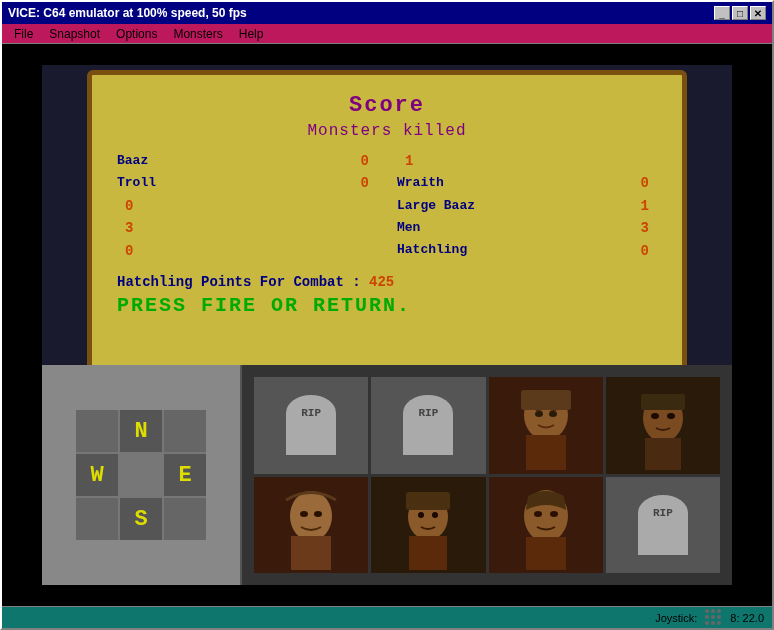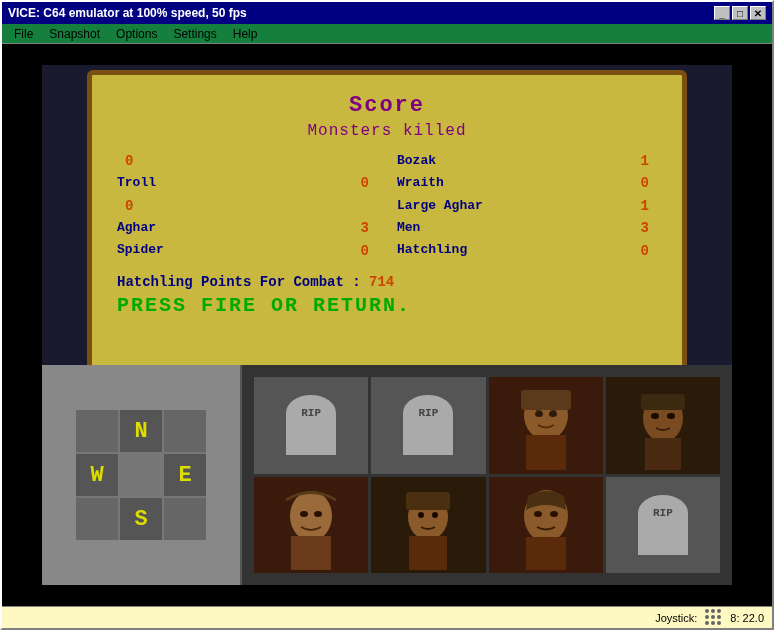--- a/index.html
+++ b/index.html
@@ -51,21 +51,21 @@
       border-bottom-color: #808080;
       font-size: 10px;
       display: flex;
       align-items: center;
       justify-content: center;
       cursor: pointer;
       color: #000;
     }
 
     .menu-bar {
-      background: #15803d;
+      background: #be185d;
       height: 20px;
       display: flex;
       align-items: center;
       padding: 0 4px;
       font-size: 12px;
       flex-shrink: 0;
       border-bottom: 1px solid #808080;
     }
 
     .menu-item {
@@ -261,21 +261,21 @@
     .rip-text {
       position: absolute;
       top: 12px;
       font-size: 11px;
       font-weight: bold;
       color: #444;
     }
 
     
     .status-bar {
-      background: #fef9c3;
+      background: #0f766e;
       height: 22px;
       display: flex;
       align-items: center;
       justify-content: flex-end;
       padding: 0 8px;
       font-size: 11px;
       border-top: 1px solid #808080;
       flex-shrink: 0;
     }
 
@@ -337,85 +337,83 @@
       <div class="title-bar-btn">_</div>
       <div class="title-bar-btn">□</div>
       <div class="title-bar-btn">✕</div>
     </div>
   </div>
 
   <div class="menu-bar">
     <div class="menu-item">File</div>
     <div class="menu-item">Snapshot</div>
     <div class="menu-item">Options</div>
-    <div class="menu-item">Settings</div>
+    <div class="menu-item">Monsters</div>
     <div class="menu-item">Help</div>
   </div>
 
   <div class="game-area">
     <div class="c64-screen">
       <div class="game-content">
 
         <div class="game-bg"></div>
 
         <div class="parchment-outer">
           <div class="parchment-bg">
             <div class="score-title">Score</div>
             <div class="monsters-title">Monsters killed</div>
 
             <div class="monster-grid">
 
               <div>
                 <div class="monster-row">
+                  <span class="monster-name">Baaz</span>
                   <span class="monster-count">0</span>
                 </div>
                 <div class="monster-row">
                   <span class="monster-name">Troll</span>
                   <span class="monster-count">0</span>
                 </div>
                 <div class="monster-row">
                   <span class="monster-count">0</span>
                 </div>
                 <div class="monster-row">
-                  <span class="monster-name">Aghar</span>
                   <span class="monster-count">3</span>
                 </div>
                 <div class="monster-row">
-                  <span class="monster-name">Spider</span>
                   <span class="monster-count">0</span>
                 </div>
               </div>
 
               <div>
                 <div class="monster-row">
-                  <span class="monster-name">Bozak</span>
                   <span class="monster-count">1</span>
                 </div>
                 <div class="monster-row">
                   <span class="monster-name">Wraith</span>
                   <span class="monster-count">0</span>
                 </div>
                 <div class="monster-row">
-                  <span class="monster-name">Large Aghar</span>
+                  <span class="monster-name">Large Baaz</span>
                   <span class="monster-count">1</span>
                 </div>
                 <div class="monster-row">
                   <span class="monster-name">Men</span>
                   <span class="monster-count">3</span>
                 </div>
                 <div class="monster-row">
                   <span class="monster-name">Hatchling</span>
                   <span class="monster-count">0</span>
                 </div>
               </div>
             </div>
 
             <div class="experience-line">
               <span>Hatchling Points For Combat :</span>
-              <span class="experience-value">714</span>
+              <span class="experience-value">425</span>
             </div>
 
             <div class="press-fire">PRESS FIRE OR RETURN.</div>
           </div>
         </div>
 
         <div class="bottom-game">
 
           <div class="compass-area">
             <div class="compass">

